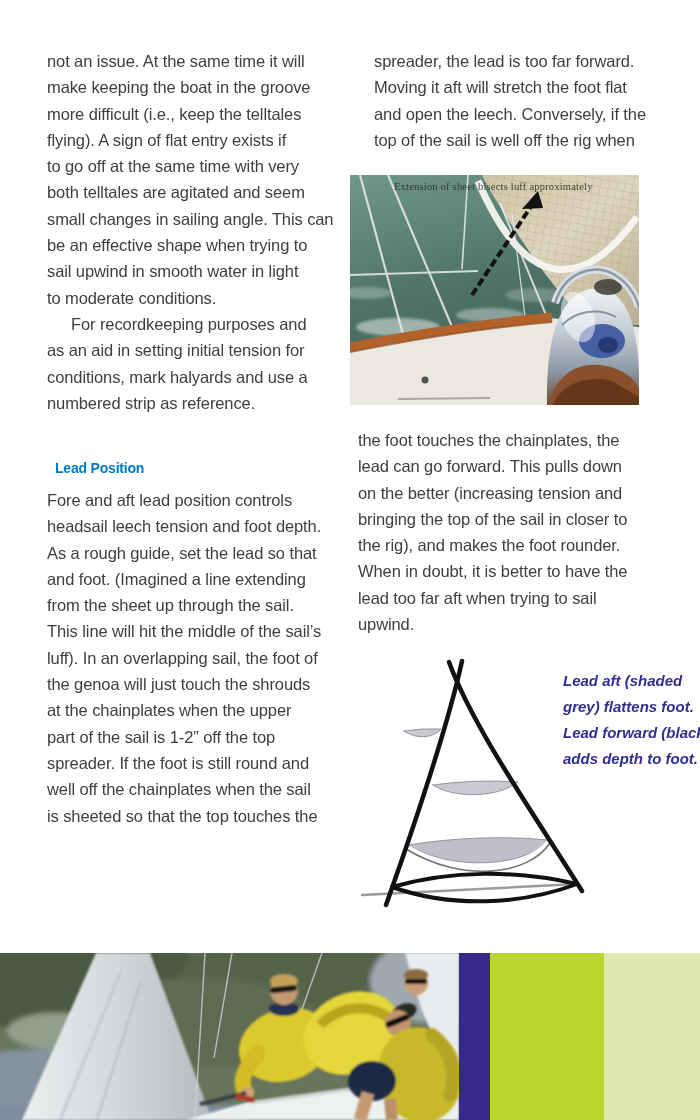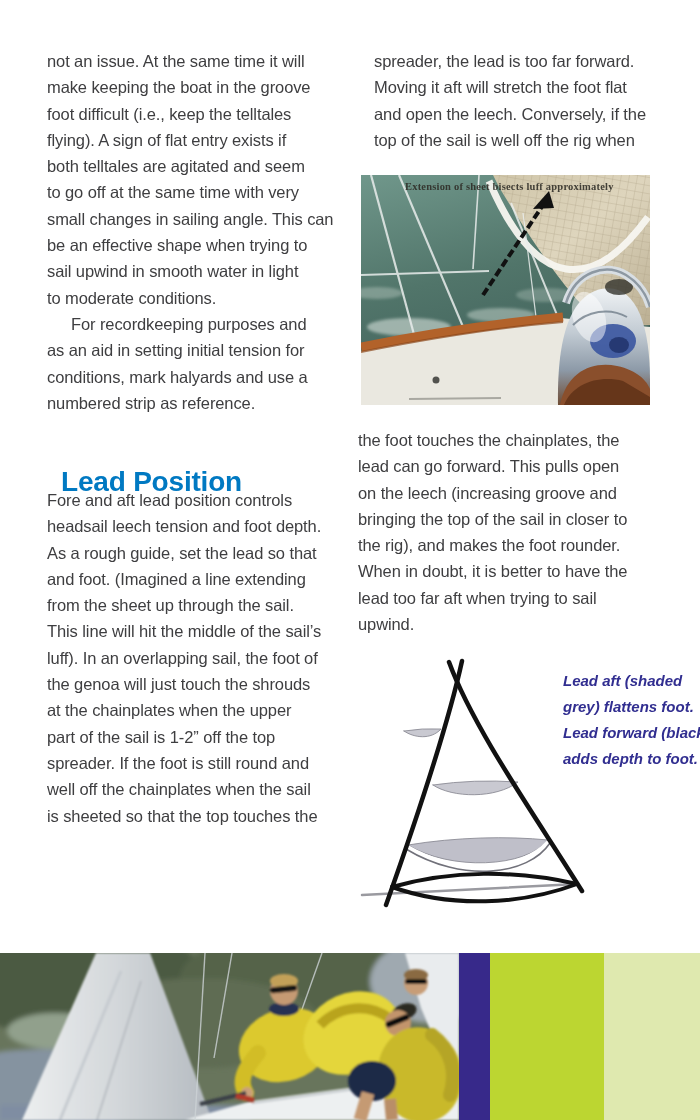--- a/index.html
+++ b/index.html
@@ -1,24 +1,24 @@
 <!DOCTYPE html>
 <html><head>
 <meta charset="utf-8">
 <style>
   html,body{margin:0;padding:0;background:#ffffff;}
   .page{position:relative;width:700px;height:1120px;background:#ffffff;overflow:hidden;
         font-family:"Liberation Sans",sans-serif;}
   .para{position:absolute;color:#3e3e40;font-size:16.5px;letter-spacing:-0.1px;}
   .para .tline{line-height:26.3px;white-space:nowrap;}
   .indent-first .tline:first-child{text-indent:24px;}
-  .heading{position:absolute;margin:14px;font-size:28px;font-weight:bold;color:#0079c2;
+  .heading{position:absolute;margin:8px;font-size:14px;font-weight:bold;color:#0079c2;
            letter-spacing:-0.2px;white-space:nowrap;}
   
-  .photo{position:absolute;left:361px;top:175px;width:289px;height:240px;overflow:hidden;font-weight:bold;}
+  .photo{position:absolute;left:350px;top:175px;width:289px;height:240px;overflow:hidden;}
   .photo svg{display:block;}
   .photo-caption{position:absolute;left:44px;top:6px;width:240px;
                  font-family:"Liberation Serif",serif;font-size:10.5px;letter-spacing:0.2px;
                  color:#2e2c26;opacity:.88;}
   
   .diagram{position:absolute;left:356px;top:655px;width:240px;height:265px;}
   .diagram-caption{position:absolute;left:515px;top:668px;width:150px;
                    font-size:15px;font-weight:bold;font-style:italic;color:#312e90;margin-left:48px;}
   .diagram-caption .tline{line-height:26px;white-space:nowrap;}
   
@@ -30,24 +30,24 @@
   .block-pale{left:604px;width:96px;background:#dfe9af;}
 </style>
 </head>
 <body>
 
 <div class="page">
 
   <div class="para" style="left:47px;top:48px;width:300px">
       <div class="tline">not an issue. At the same time it will</div>
       <div class="tline">make keeping the boat in the groove</div>
-      <div class="tline">foot difficult (i.e., keep the telltales</div>
+      <div class="tline">more difficult (i.e., keep the telltales</div>
       <div class="tline">flying). A sign of flat entry exists if</div>
+      <div class="tline">to go off at the same time with very</div>
       <div class="tline">both telltales are agitated and seem</div>
-      <div class="tline">to go off at the same time with very</div>
       <div class="tline">small changes in sailing angle. This can</div>
       <div class="tline">be an effective shape when trying to</div>
       <div class="tline">sail upwind in smooth water in light</div>
       <div class="tline">to moderate conditions.</div>
     </div>
   <div class="para indent-first" style="left:47px;top:311px;width:300px">
       <div class="tline">For recordkeeping purposes and</div>
       <div class="tline">as an aid in setting initial tension for</div>
       <div class="tline">conditions, mark halyards and use a</div>
       <div class="tline">numbered strip as reference.</div>
@@ -70,22 +70,22 @@
     </div>
 
   <div class="para" style="left:374px;top:48px;width:300px">
       <div class="tline">spreader, the lead is too far forward.</div>
       <div class="tline">Moving it aft will stretch the foot flat</div>
       <div class="tline">and open the leech. Conversely, if the</div>
       <div class="tline">top of the sail is well off the rig when</div>
     </div>
   <div class="para" style="left:358px;top:427px;width:300px">
       <div class="tline">the foot touches the chainplates, the</div>
-      <div class="tline">lead can go forward. This pulls open</div>
-      <div class="tline">on the leech (increasing groove and</div>
+      <div class="tline">lead can go forward. This pulls down</div>
+      <div class="tline">on the better (increasing tension and</div>
       <div class="tline">bringing the top of the sail in closer to</div>
       <div class="tline">the rig), and makes the foot rounder.</div>
       <div class="tline">When in doubt, it is better to have the</div>
       <div class="tline">lead too far aft when trying to sail</div>
       <div class="tline">upwind.</div>
     </div>
 
   <div class="photo">
     <svg viewBox="0 0 289 230" width="289" height="230">
       <defs>

